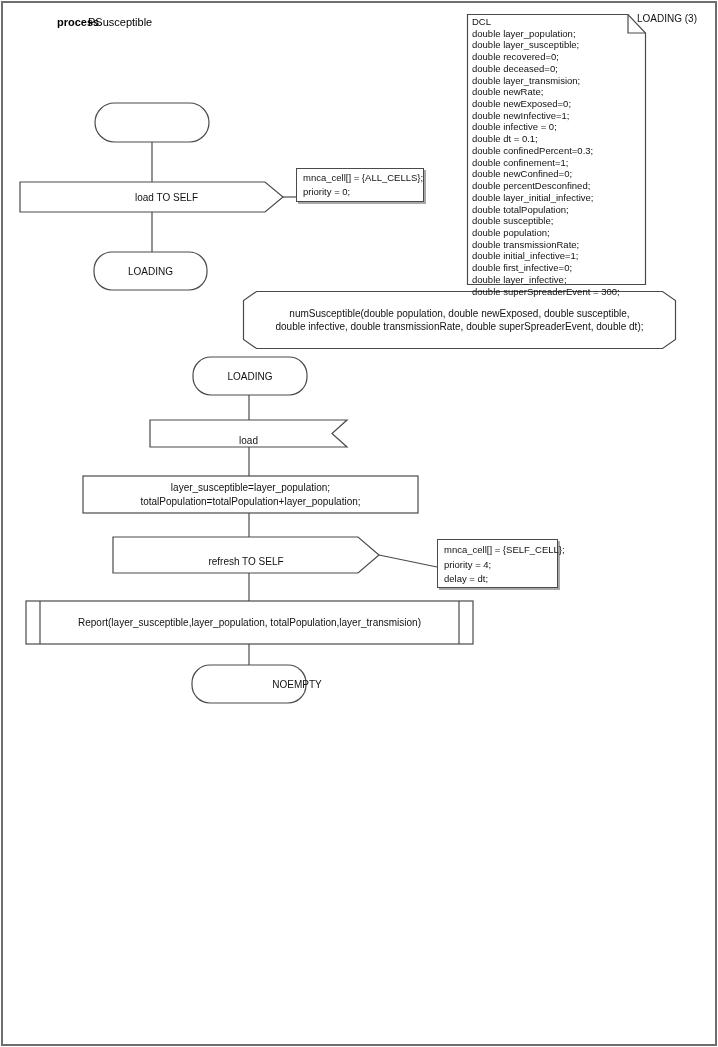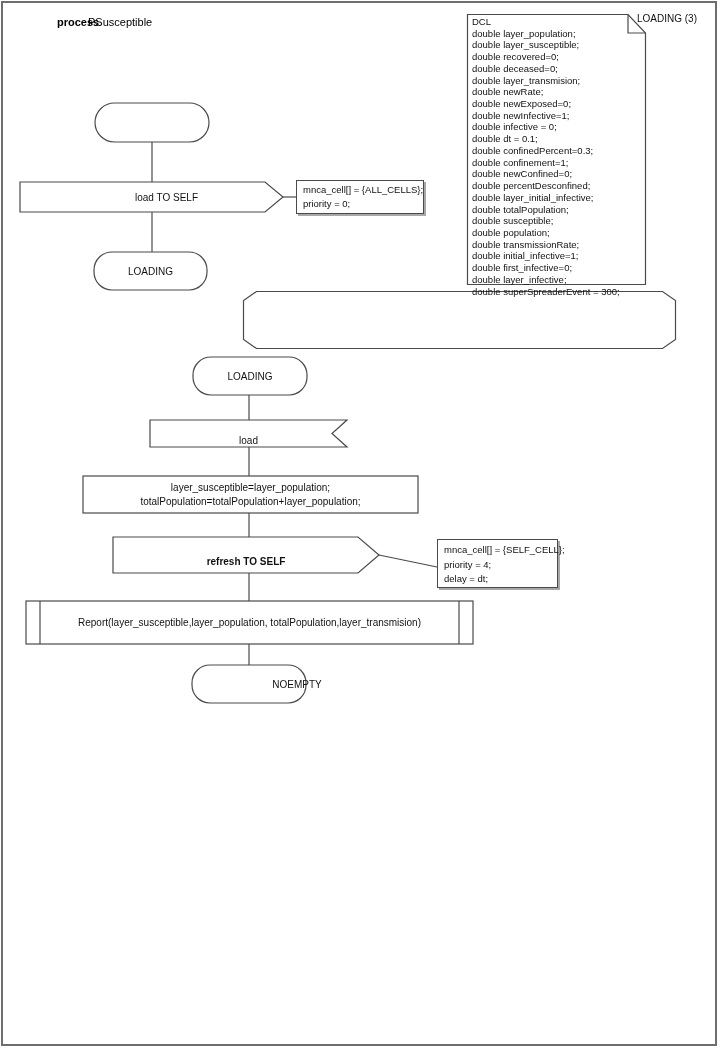--- a/index.html
+++ b/index.html
@@ -96,29 +96,31 @@
 double totalPopulation;
 double susceptible;
 double population;
 double transmissionRate;
 double initial_infective=1;
 double first_infective=0;
 double layer_infective;
 double superSpreaderEvent = 300;</div>
 
   <div class="lbl center" style="left:20px;top:182px;width:263px;height:30px;padding-left:15px;">load TO SELF</div>
-  <div class="comment" style="left:296px;top:180px;width:128px;height:34px;">mnca_cell[] = {ALL_CELLS};
+  <div class="comment" style="left:296px;top:168px;width:128px;height:34px;">mnca_cell[] = {ALL_CELLS};
 priority = 0;</div>
   <div class="lbl center" style="left:94px;top:252px;width:113px;height:38px;">LOADING</div>
 
+  <div class="lbl center" style="left:243px;top:291px;width:433px;height:58px;line-height:13.5px;">numSusceptible(double population, double newExposed, double susceptible,
+double infective, double transmissionRate, double superSpreaderEvent, double dt);</div>
 
   <div class="lbl center" style="left:193px;top:357px;width:114px;height:38px;">LOADING</div>
   <div class="lbl center" style="left:150px;top:428px;width:197px;height:25px;">load</div>
   <div class="lbl center" style="left:83px;top:476px;width:335px;height:37px;line-height:14px;">layer_susceptible=layer_population;
 totalPopulation=totalPopulation+layer_population;</div>
-  <div class="lbl center" style="left:113px;top:537px;width:266px;height:48px;font-weight:bold;">refresh TO SELF</div>
+  <div class="lbl center" style="left:113px;top:537px;width:266px;height:48px;">refresh TO SELF</div>
   <div class="comment" style="left:437px;top:539px;width:121px;height:49px;line-height:14.5px;padding-top:3px;">mnca_cell[] = {SELF_CELL};
 priority = 4;
 delay = dt;</div>
   <div class="lbl center" style="left:40px;top:601px;width:419px;height:43px;">Report(layer_susceptible,layer_population, totalPopulation,layer_transmision)</div>
   <div class="lbl center" style="left:192px;top:665px;width:114px;height:38px;padding-left:48px;">NOEMPTY</div>
 
 </div>
 
 </body></html>

